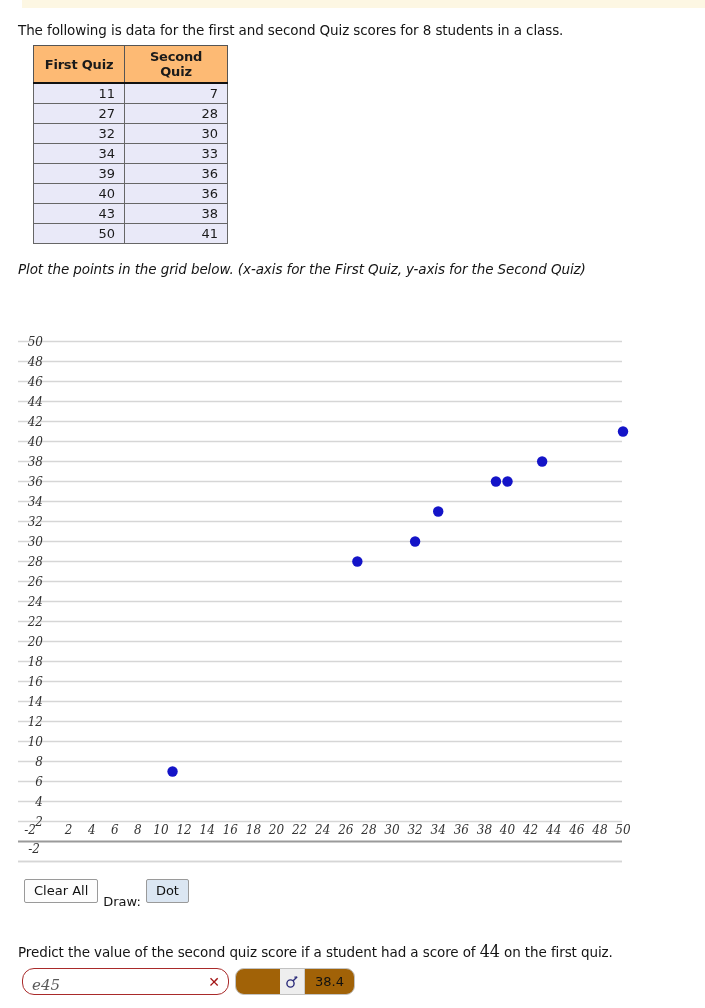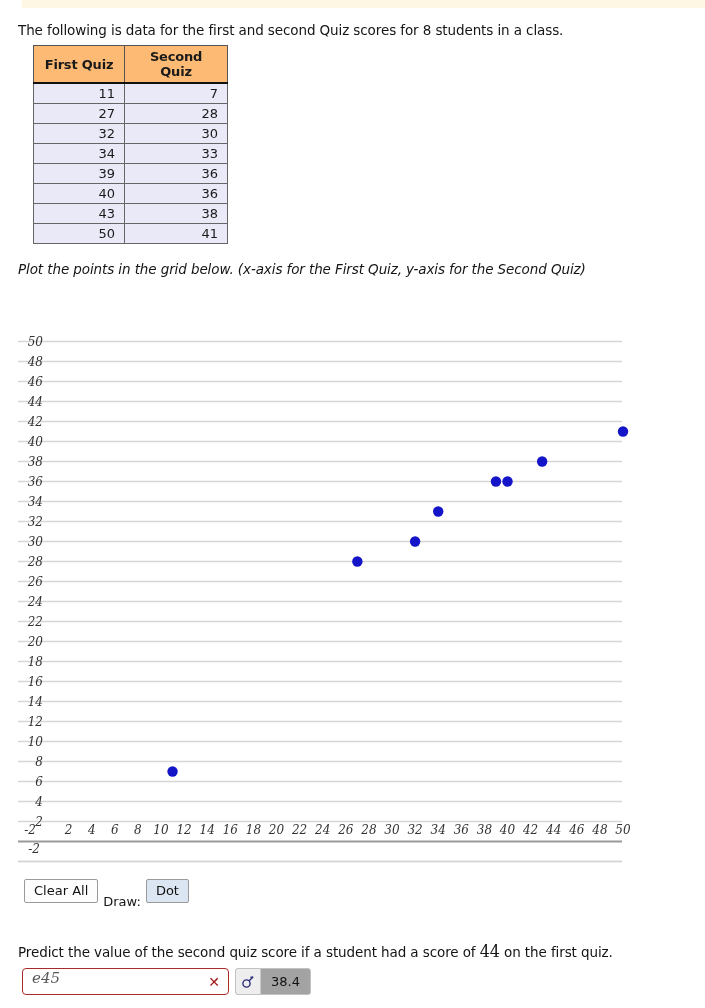--- a/index.html
+++ b/index.html
@@ -103,41 +103,41 @@
     font-size:16px;
   }
   .answer-row{
     margin:7px 0 0 22px;
     display:flex;align-items:stretch;gap:6px;
   }
   .ans-input{
     position:relative;
     width:205px;
     border:1.6px solid #a92a2a;
-    border-radius:4px;
+    border-radius:12px;
     background:#fff;
     height:25px;
-    display:flex;align-items:flex-start;
+    display:flex;align-items:flex-end;
   }
   .ans-val{
     font-family:"DejaVu Serif","Liberation Serif",serif;
     font-style:italic;
     font-size:15px;
     color:#5a5a5a;
     padding-left:9px;
   }
   .x-mark{
     position:absolute;right:8px;top:50%;transform:translateY(-50%);
     color:#a31515;font-weight:bold;font-size:14px;line-height:1;
     cursor:pointer;
   }
   .preview-box{
     display:flex;align-items:stretch;
-    border:1px solid #c2c2c2;border-radius:3px;
-    background:#a3a3a3;height:25px;overflow:hidden;
+    border:1px solid #c2c2c2;border-radius:9px;
+    background:#a16207;height:25px;overflow:hidden;padding-left:44px;
   }
   .preview-icon{
     width:24px;display:flex;align-items:center;justify-content:center;
     background:#eeeeee;border-right:1px solid #c9c9c9;
   }
   .preview-val{
     display:flex;align-items:center;
     padding:0 10px;font-size:13px;color:#111;
   }
 

